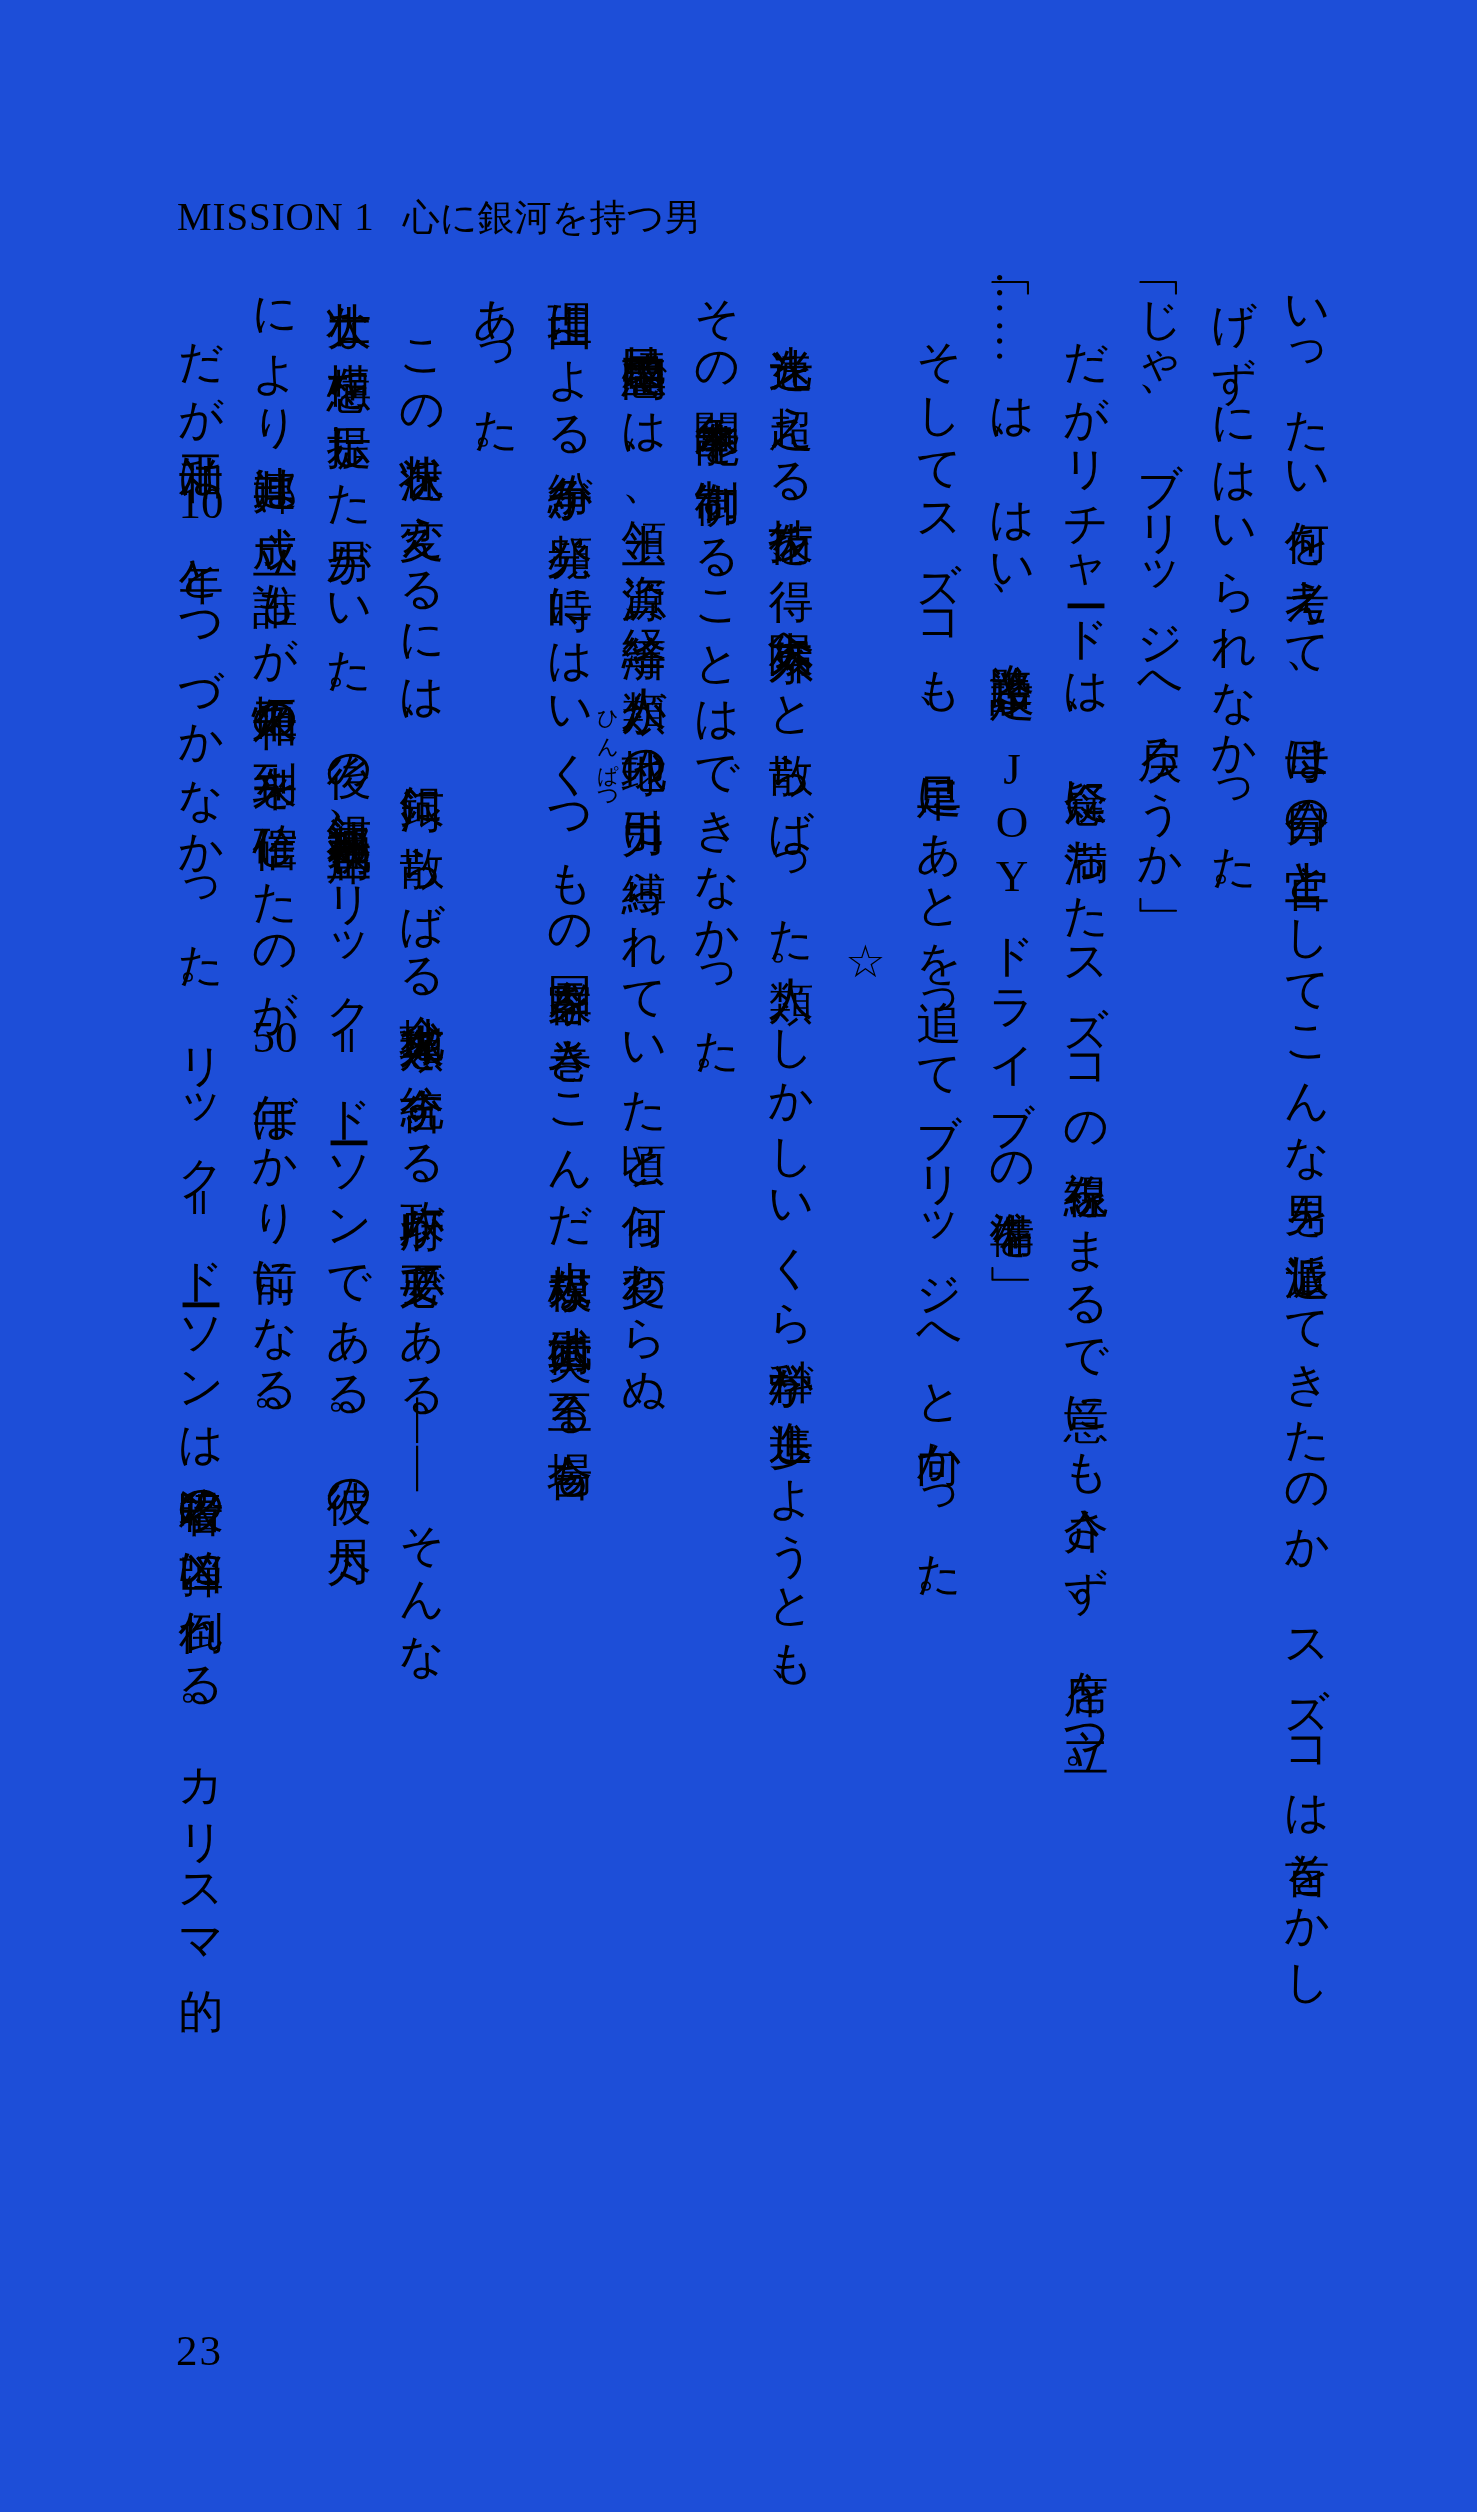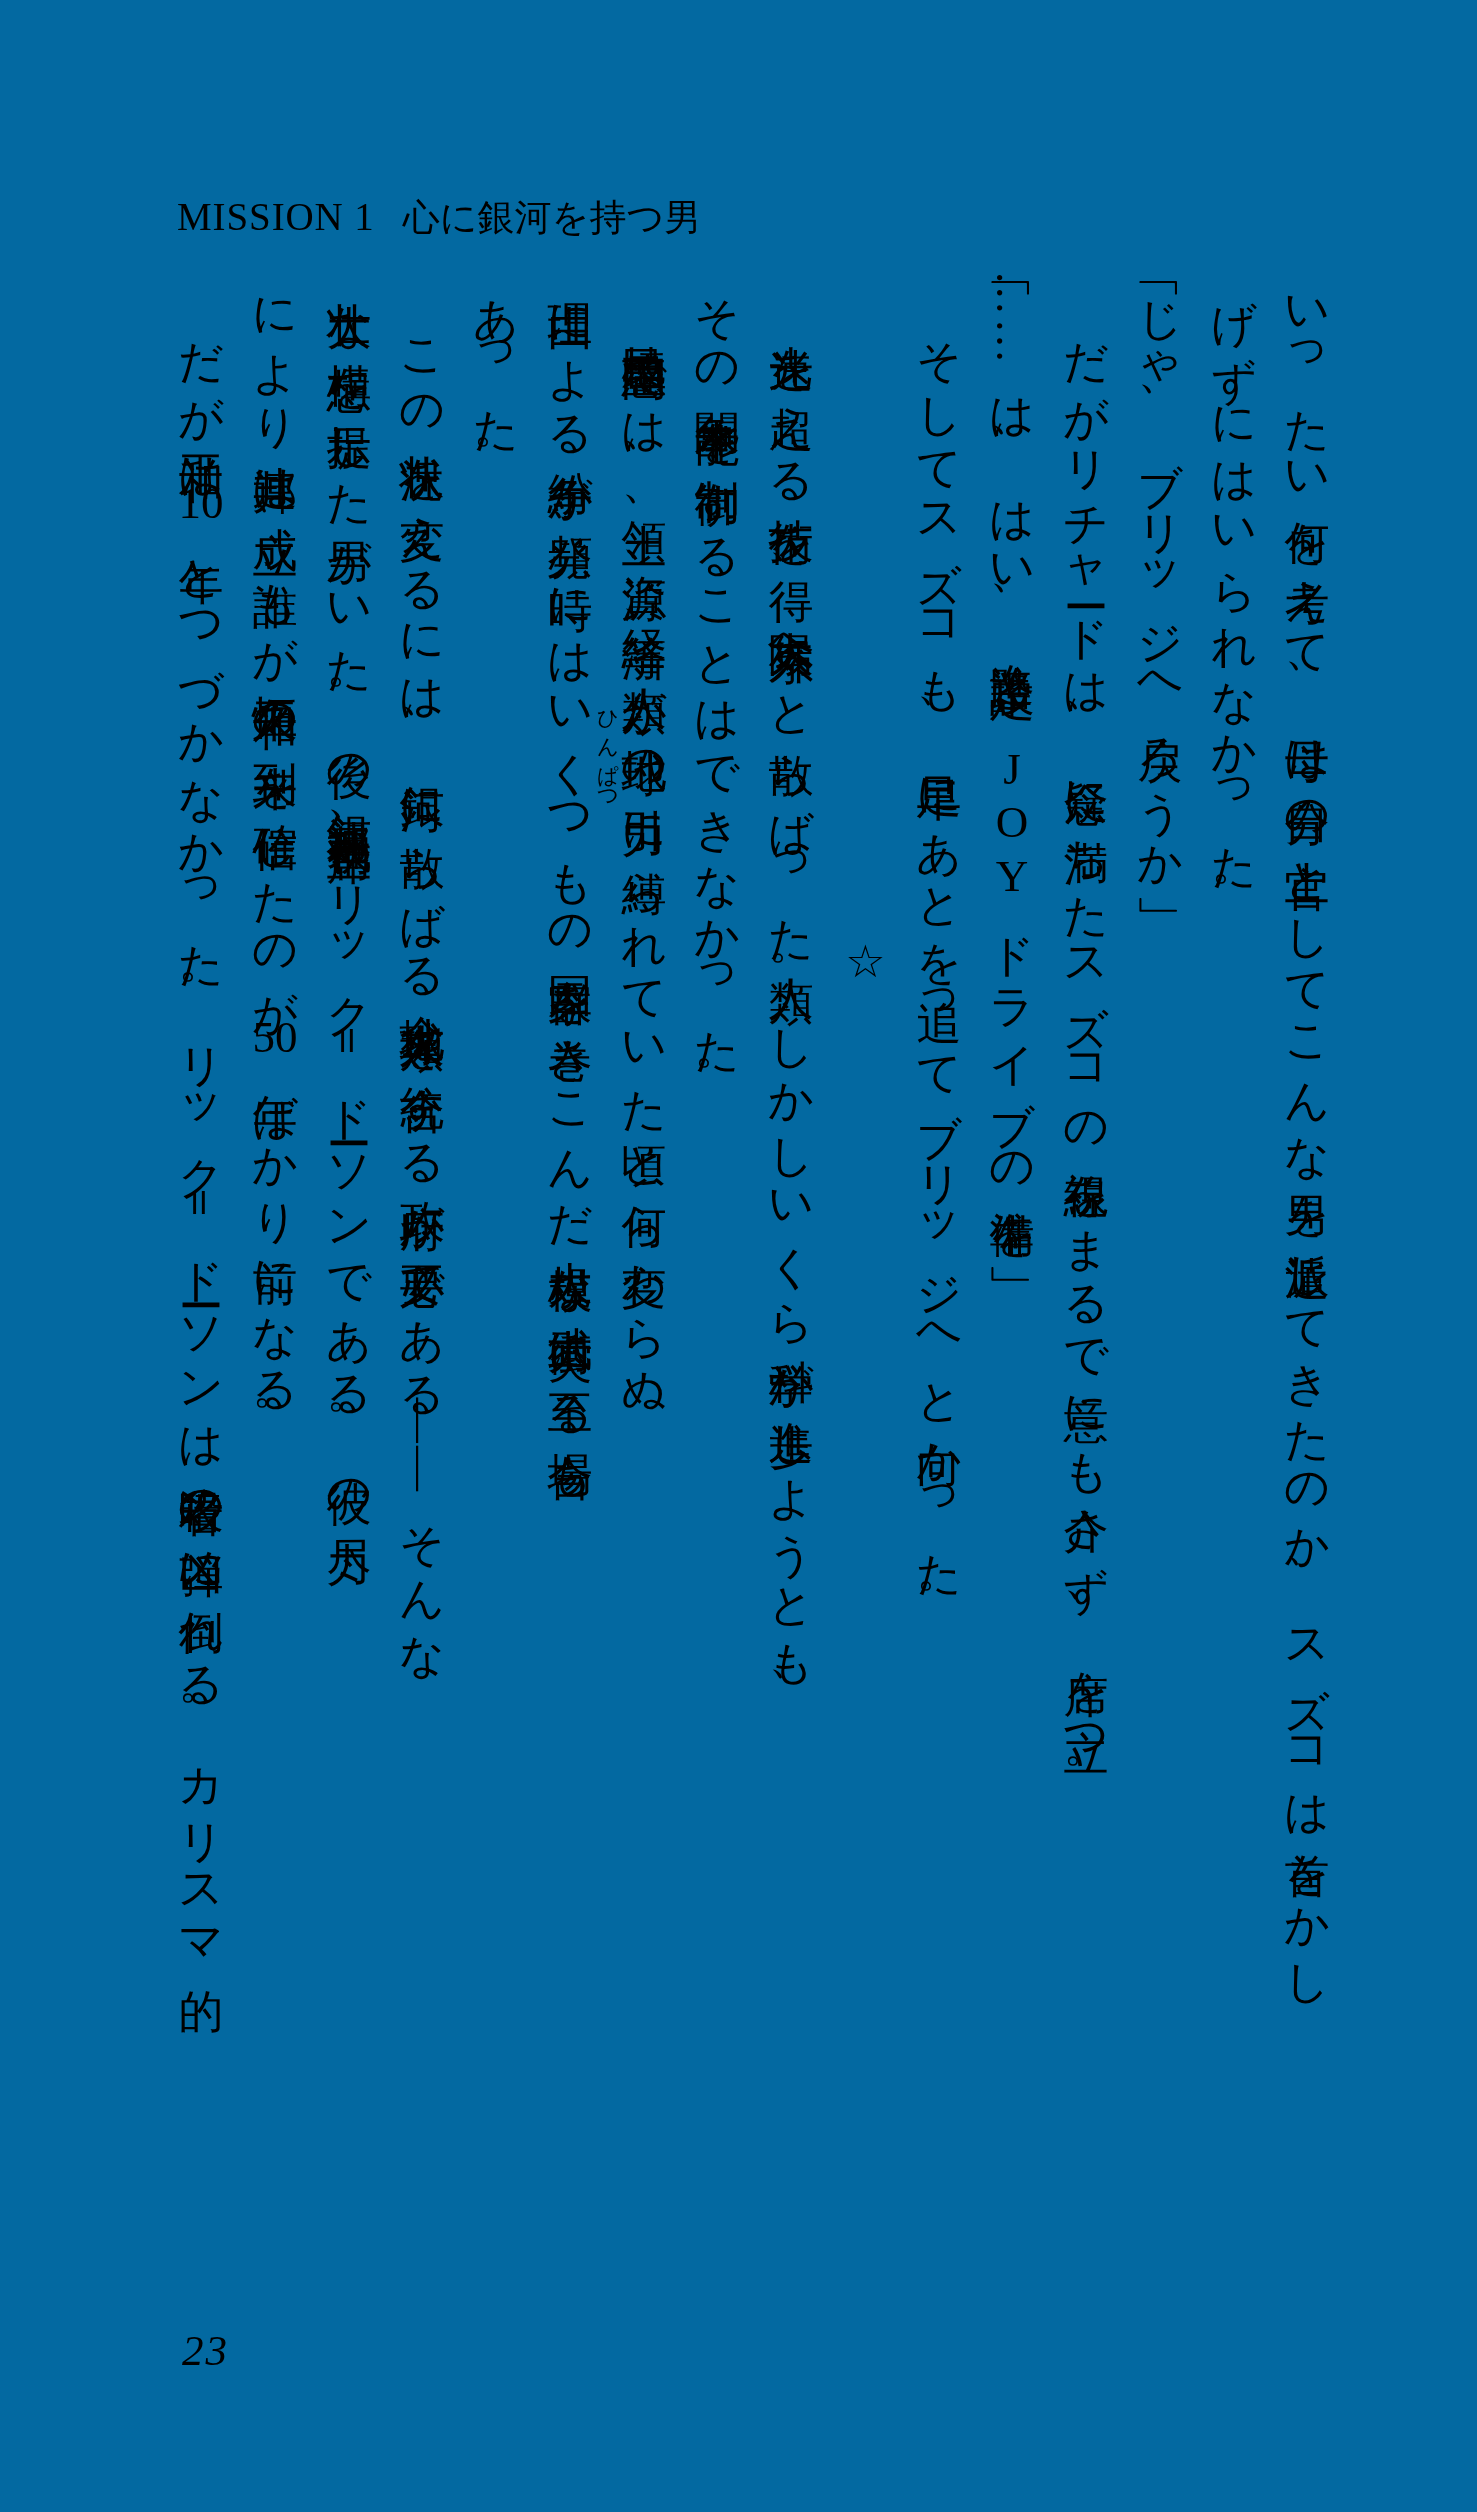--- a/index.html
+++ b/index.html
@@ -4,21 +4,21 @@
 <style>
   html, body {
     margin: 0;
     padding: 0;
     background: #ffffff;
   }
   .page {
     position: relative;
     width: 1478px;
     height: 2512px;
-    background: #0369a1;
+    background: #1d4ed8;
     color: #000000;
     font-family: "Liberation Serif", "DejaVu Serif", serif;
     overflow: hidden;
   }
   
   .chapter-header {
     position: absolute;
     left: 177px;
     top: 197px;
     white-space: nowrap;
@@ -65,24 +65,23 @@
     top: 695px;
     writing-mode: vertical-rl;
     font-size: 21.4px;
     line-height: 1;
     letter-spacing: 2.8px;
     color: #000;
   }
   
   .page-number {
     position: absolute;
-    left: 182px;
+    left: 176px;
     top: 2329px;
     font-size: 43px;
-    font-style: italic;
     line-height: 1;
     letter-spacing: 1.9px;
   }
 </style>
 </head>
 <body>
 
 <div class="page">
 
   <div class="chapter-header">

